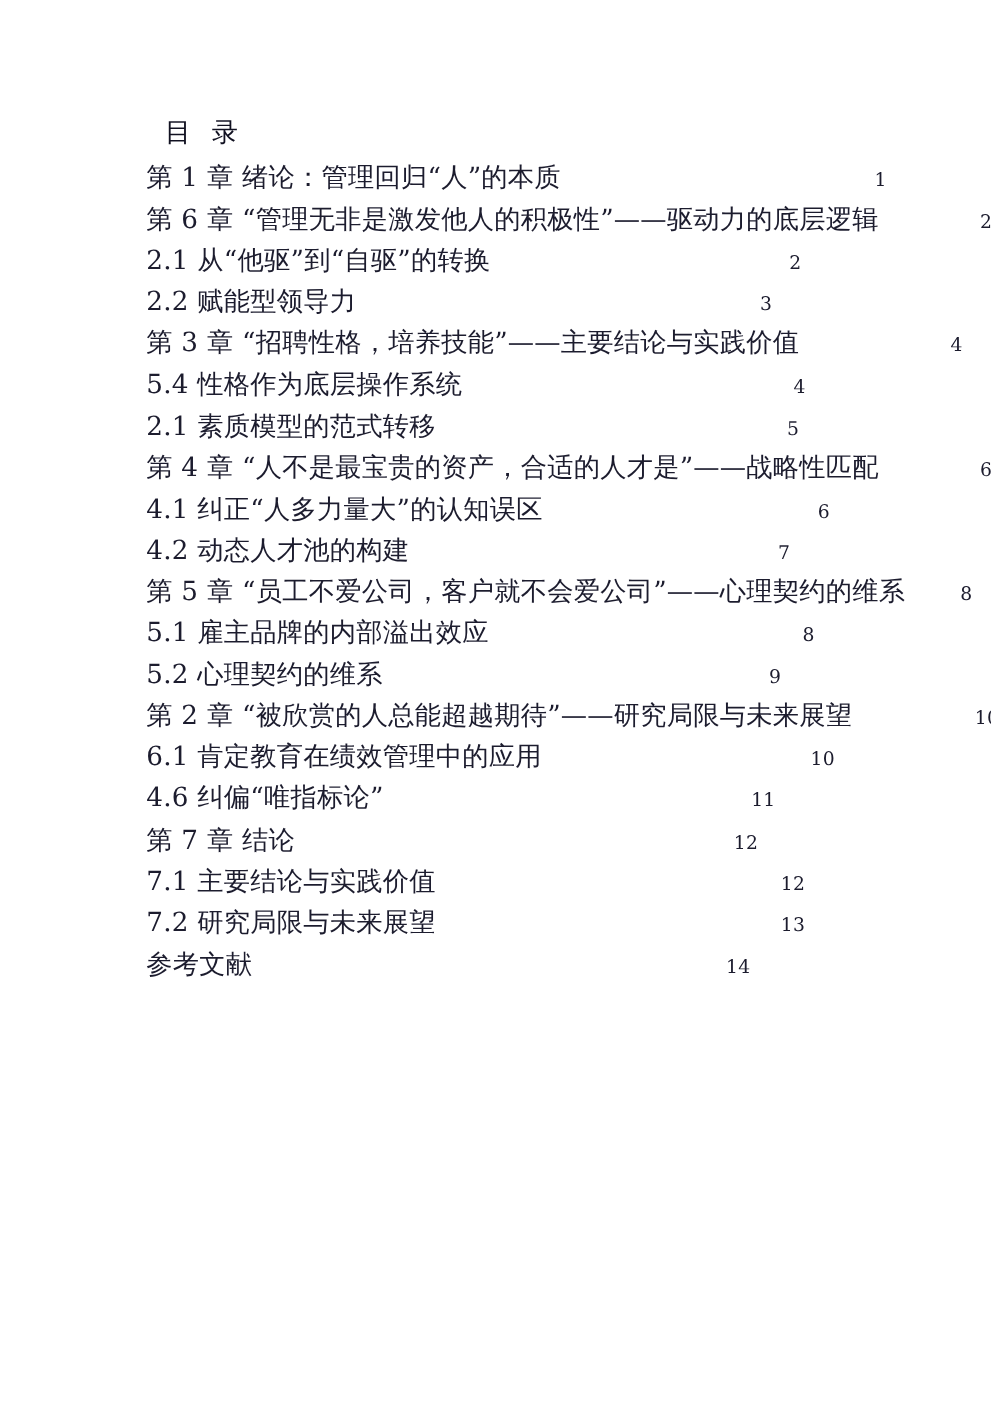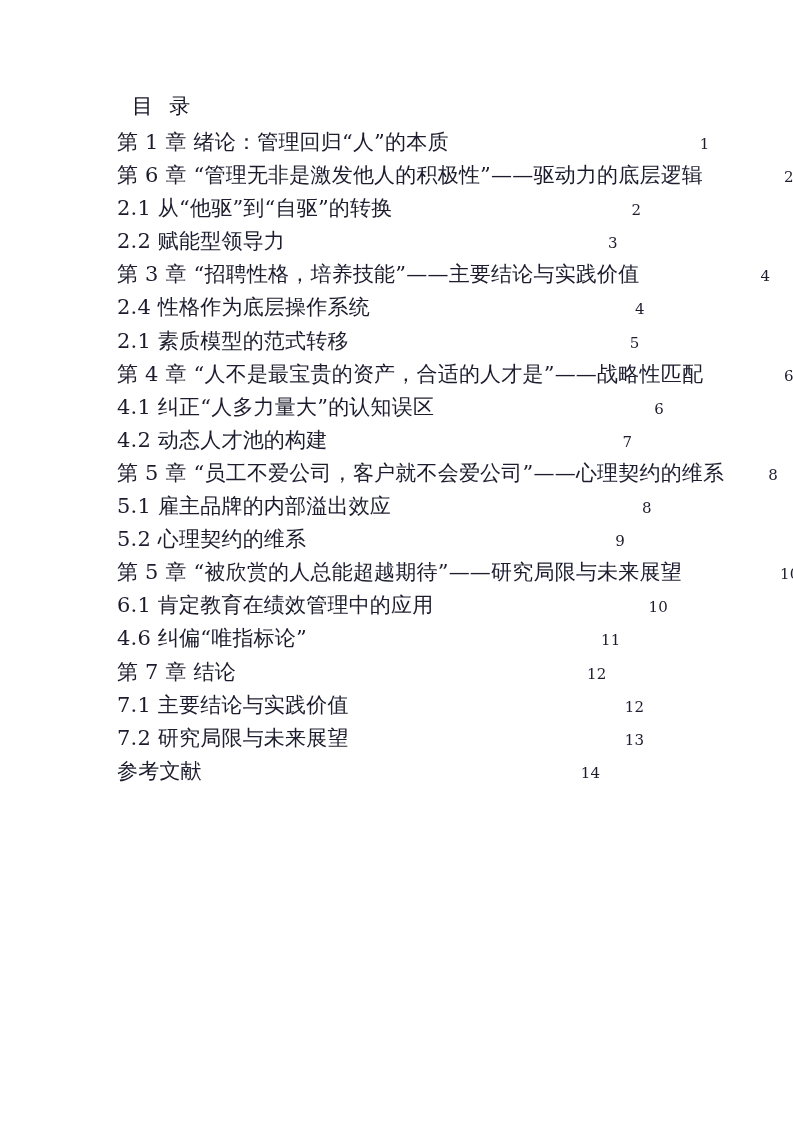--- a/index.html
+++ b/index.html
@@ -83,29 +83,29 @@
 <div class="page">
 
   <div class="toc-title">目  录</div>
 
   <div class="toc-list">
       <div class="toc-row"><span class="toc-label">第 1 章  绪论：管理回归“人”的本质</span><span class="leader" style="width: 247px;">·············································</span><span class="pageno">1</span></div>
       <div class="toc-row"><span class="toc-label">第 6 章  “管理无非是激发他人的积极性”</span><span class="toc-label dash">——</span><span class="toc-label">驱动力的底层逻辑</span><span class="leader" style="width: 77px;">·················</span><span class="pageno">2</span></div>
       <div class="toc-row"><span class="toc-label">2.1 从“他驱”到“自驱”的转换</span><span class="leader" style="width: 235px;">···········································</span><span class="pageno">2</span></div>
       <div class="toc-row"><span class="toc-label">2.2 赋能型领导力</span><span class="leader" style="width: 319px;">·························································</span><span class="pageno">3</span></div>
       <div class="toc-row"><span class="toc-label">第 3 章  “招聘性格，培养技能”</span><span class="toc-label dash">——</span><span class="toc-label">主要结论与实践价值</span><span class="leader" style="width: 117px;">························</span><span class="pageno">4</span></div>
-      <div class="toc-row"><span class="toc-label">2.4 性格作为底层操作系统</span><span class="leader" style="width: 261px;">················································</span><span class="pageno">4</span></div>
+      <div class="toc-row"><span class="toc-label">5.4 性格作为底层操作系统</span><span class="leader" style="width: 261px;">················································</span><span class="pageno">4</span></div>
       <div class="toc-row"><span class="toc-label">2.1 素质模型的范式转移</span><span class="leader" style="width: 277px;">··················································</span><span class="pageno">5</span></div>
       <div class="toc-row"><span class="toc-label">第 4 章  “人不是最宝贵的资产，合适的人才是”</span><span class="toc-label dash">——</span><span class="toc-label">战略性匹配</span><span class="leader" style="width: 77px;">·················</span><span class="pageno">6</span></div>
       <div class="toc-row"><span class="toc-label">4.1 纠正“人多力量大”的认知误区</span><span class="leader" style="width: 216px;">········································</span><span class="pageno">6</span></div>
       <div class="toc-row"><span class="toc-label">4.2 动态人才池的构建</span><span class="leader" style="width: 291px;">·····················································</span><span class="pageno">7</span></div>
       <div class="toc-row"><span class="toc-label">第 5 章  “员工不爱公司，客户就不会爱公司”</span><span class="toc-label dash">——</span><span class="toc-label">心理契约的维系</span><span class="leader" style="width: 40px;">···········</span><span class="pageno">8</span></div>
       <div class="toc-row"><span class="toc-label">5.1 雇主品牌的内部溢出效应</span><span class="leader" style="width: 247px;">·············································</span><span class="pageno">8</span></div>
       <div class="toc-row"><span class="toc-label">5.2 心理契约的维系</span><span class="leader" style="width: 305px;">·······················································</span><span class="pageno">9</span></div>
-      <div class="toc-row"><span class="toc-label">第 5 章  “被欣赏的人总能超越期待”</span><span class="toc-label dash">——</span><span class="toc-label">研究局限与未来展望</span><span class="leader" style="width: 94px;">····················</span><span class="pageno">10</span></div>
+      <div class="toc-row"><span class="toc-label">第 2 章  “被欣赏的人总能超越期待”</span><span class="toc-label dash">——</span><span class="toc-label">研究局限与未来展望</span><span class="leader" style="width: 94px;">····················</span><span class="pageno">10</span></div>
       <div class="toc-row"><span class="toc-label">6.1 肯定教育在绩效管理中的应用</span><span class="leader" style="width: 211px;">·······································</span><span class="pageno">10</span></div>
       <div class="toc-row"><span class="toc-label">4.6 纠偏“唯指标论”</span><span class="leader" style="width: 290px;">····················································</span><span class="pageno">11</span></div>
       <div class="toc-row"><span class="toc-label">第 7 章  结论</span><span class="leader" style="width: 347px;">······························································</span><span class="pageno">12</span></div>
       <div class="toc-row"><span class="toc-label">7.1 主要结论与实践价值</span><span class="leader" style="width: 272px;">·················································</span><span class="pageno">12</span></div>
       <div class="toc-row"><span class="toc-label">7.2 研究局限与未来展望</span><span class="leader" style="width: 272px;">·················································</span><span class="pageno">13</span></div>
       <div class="toc-row"><span class="toc-label">参考文献</span><span class="leader" style="width: 375px;">··································································</span><span class="pageno">14</span></div>
     </div>
 
 </div>
 

